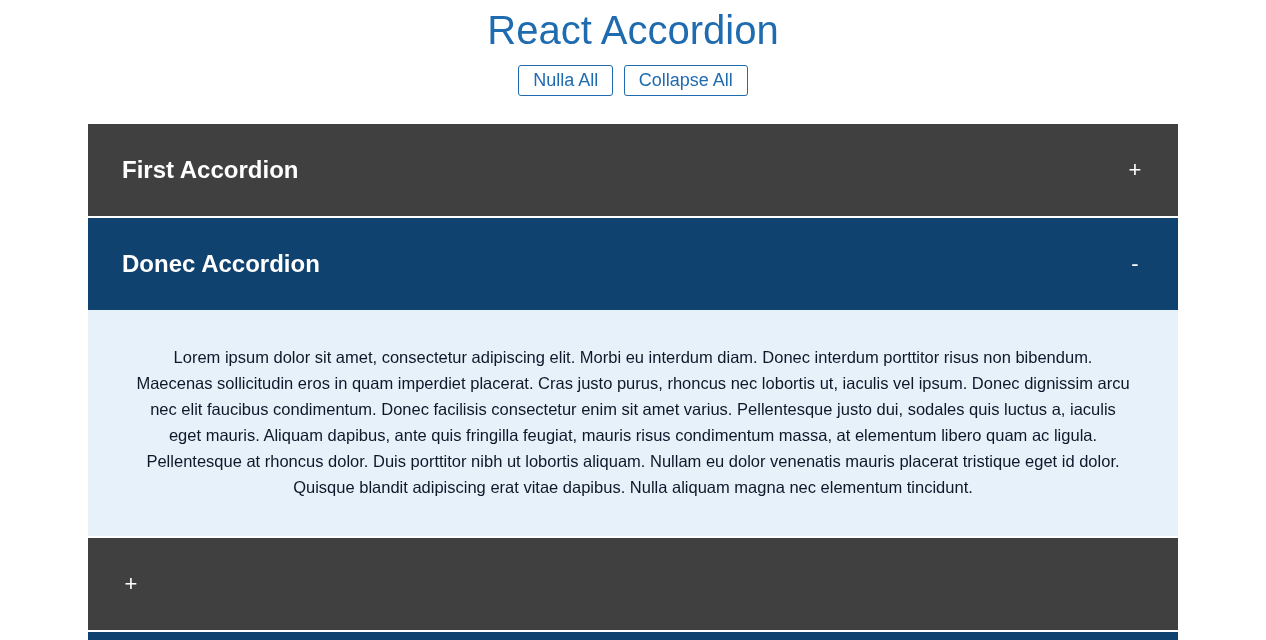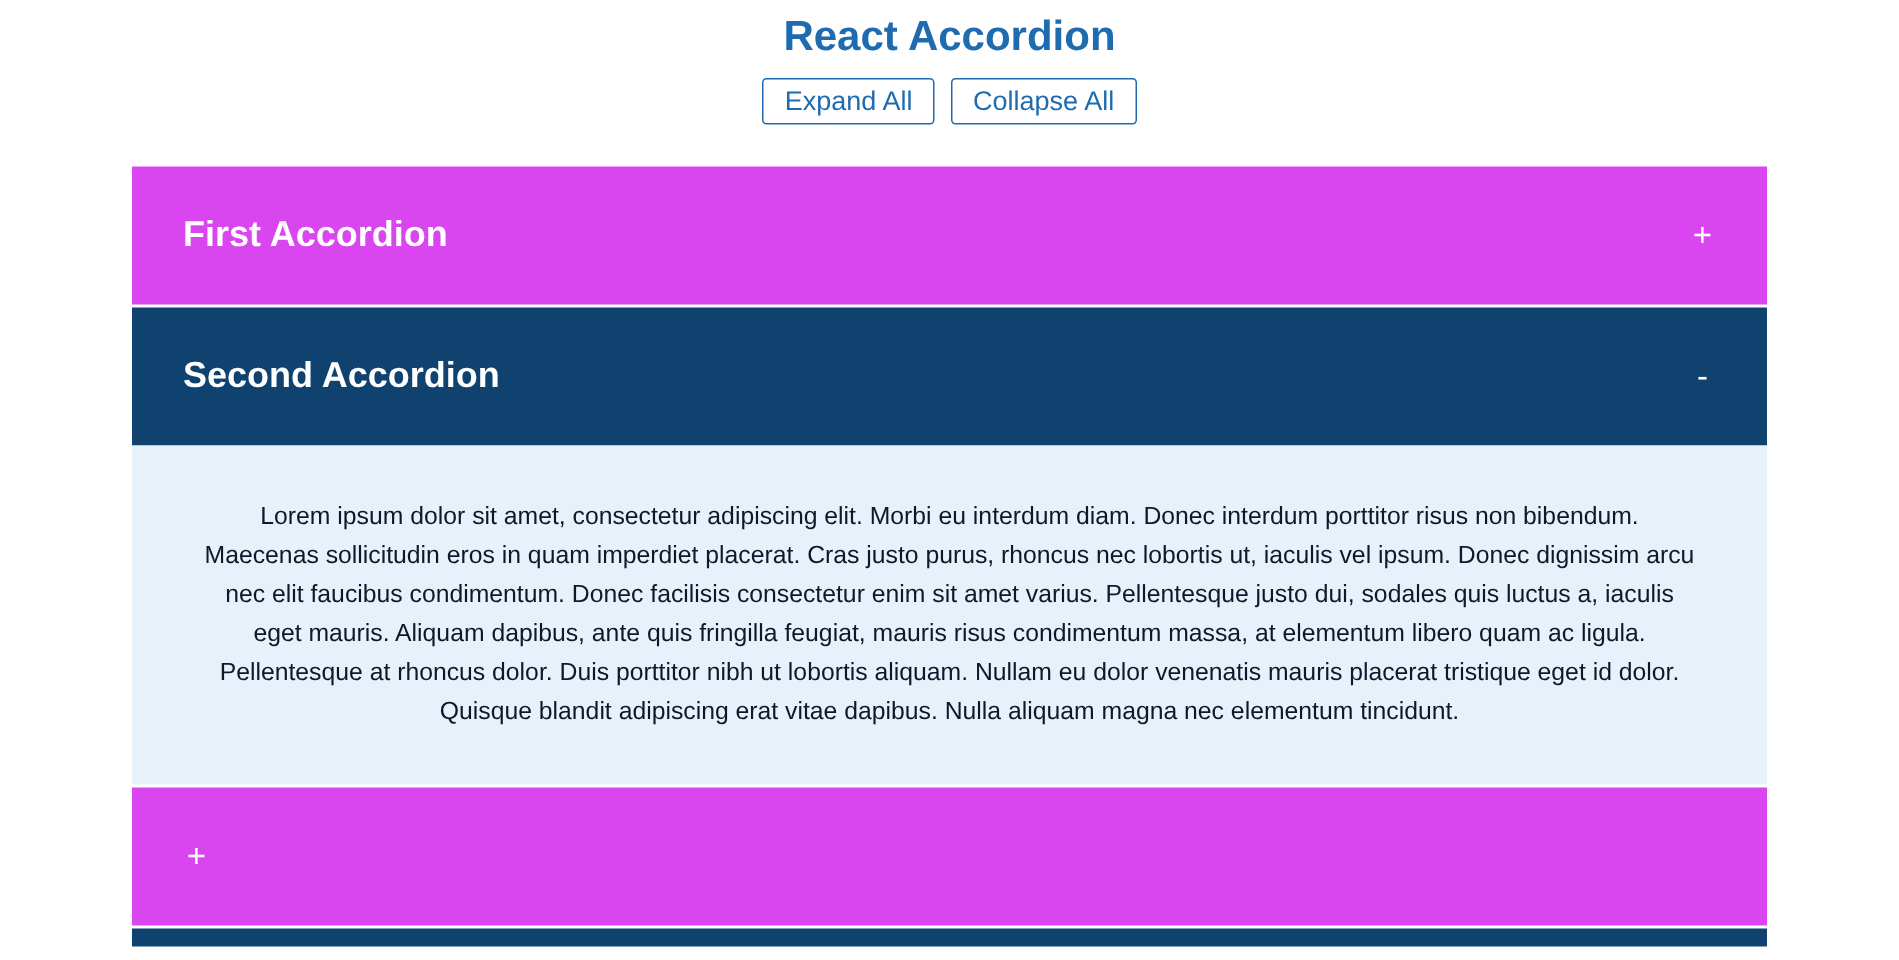--- a/index.html
+++ b/index.html
@@ -10,22 +10,22 @@
     body {
       font-family: 'Segoe UI', Tahoma, Geneva, Verdana, sans-serif;
       background: #ffffff;
       width: 1266px;
       height: 640px;
       overflow: hidden;
     }
     .page-title {
       text-align: center;
       color: #1f6bb0;
-      font-size: 28px;
-      font-weight: 700;
+      font-size: 40px;
+      font-weight: 400;
       padding-top: 8px;
       padding-bottom: 12px;
     }
     .controls {
       text-align: center;
       margin-bottom: 28px;
     }
     .ctrl-btn {
       display: inline-block;
       border: 1px solid #1f6bb0;
@@ -47,21 +47,21 @@
     .acc-header {
       display: flex;
       align-items: center;
       justify-content: space-between;
       padding: 0 34px;
       height: 92px;
       cursor: pointer;
       color: #ffffff;
     }
     .acc-header.collapsed {
-      background: #d946ef;
+      background: #404040;
     }
     .acc-header.expanded {
       background: #0f426f;
     }
     .acc-title {
       font-size: 24px;
       font-weight: 600;
     }
     .acc-indicator {
       font-size: 22px;
@@ -82,36 +82,36 @@
       background: #0f426f;
       width: 100%;
     }
   </style>
 </head>
 <body>
 
 <h1 class="page-title">React Accordion</h1>
 
 <div class="controls">
-  <button class="ctrl-btn">Expand All</button>
+  <button class="ctrl-btn">Nulla All</button>
   <button class="ctrl-btn">Collapse All</button>
 </div>
 
 <div class="accordion-wrap">
 
   <div class="acc-item">
     <div class="acc-header collapsed">
       <span class="acc-title">First Accordion</span>
       <span class="acc-indicator">+</span>
     </div>
   </div>
 
   <div class="acc-item">
     <div class="acc-header expanded">
-      <span class="acc-title">Second Accordion</span>
+      <span class="acc-title">Donec Accordion</span>
       <span class="acc-indicator">-</span>
     </div>
     <div class="acc-body">Lorem ipsum dolor sit amet, consectetur adipiscing elit. Morbi eu interdum diam. Donec interdum porttitor risus non bibendum. Maecenas sollicitudin eros in quam imperdiet placerat. Cras justo purus, rhoncus nec lobortis ut, iaculis vel ipsum. Donec dignissim arcu nec elit faucibus condimentum. Donec facilisis consectetur enim sit amet varius. Pellentesque justo dui, sodales quis luctus a, iaculis eget mauris. Aliquam dapibus, ante quis fringilla feugiat, mauris risus condimentum massa, at elementum libero quam ac ligula. Pellentesque at rhoncus dolor. Duis porttitor nibh ut lobortis aliquam. Nullam eu dolor venenatis mauris placerat tristique eget id dolor. Quisque blandit adipiscing erat vitae dapibus. Nulla aliquam magna nec elementum tincidunt.</div>
   </div>
 
   <div class="acc-item">
     <div class="acc-header collapsed">
       <span class="acc-indicator">+</span>
     </div>
   </div>

